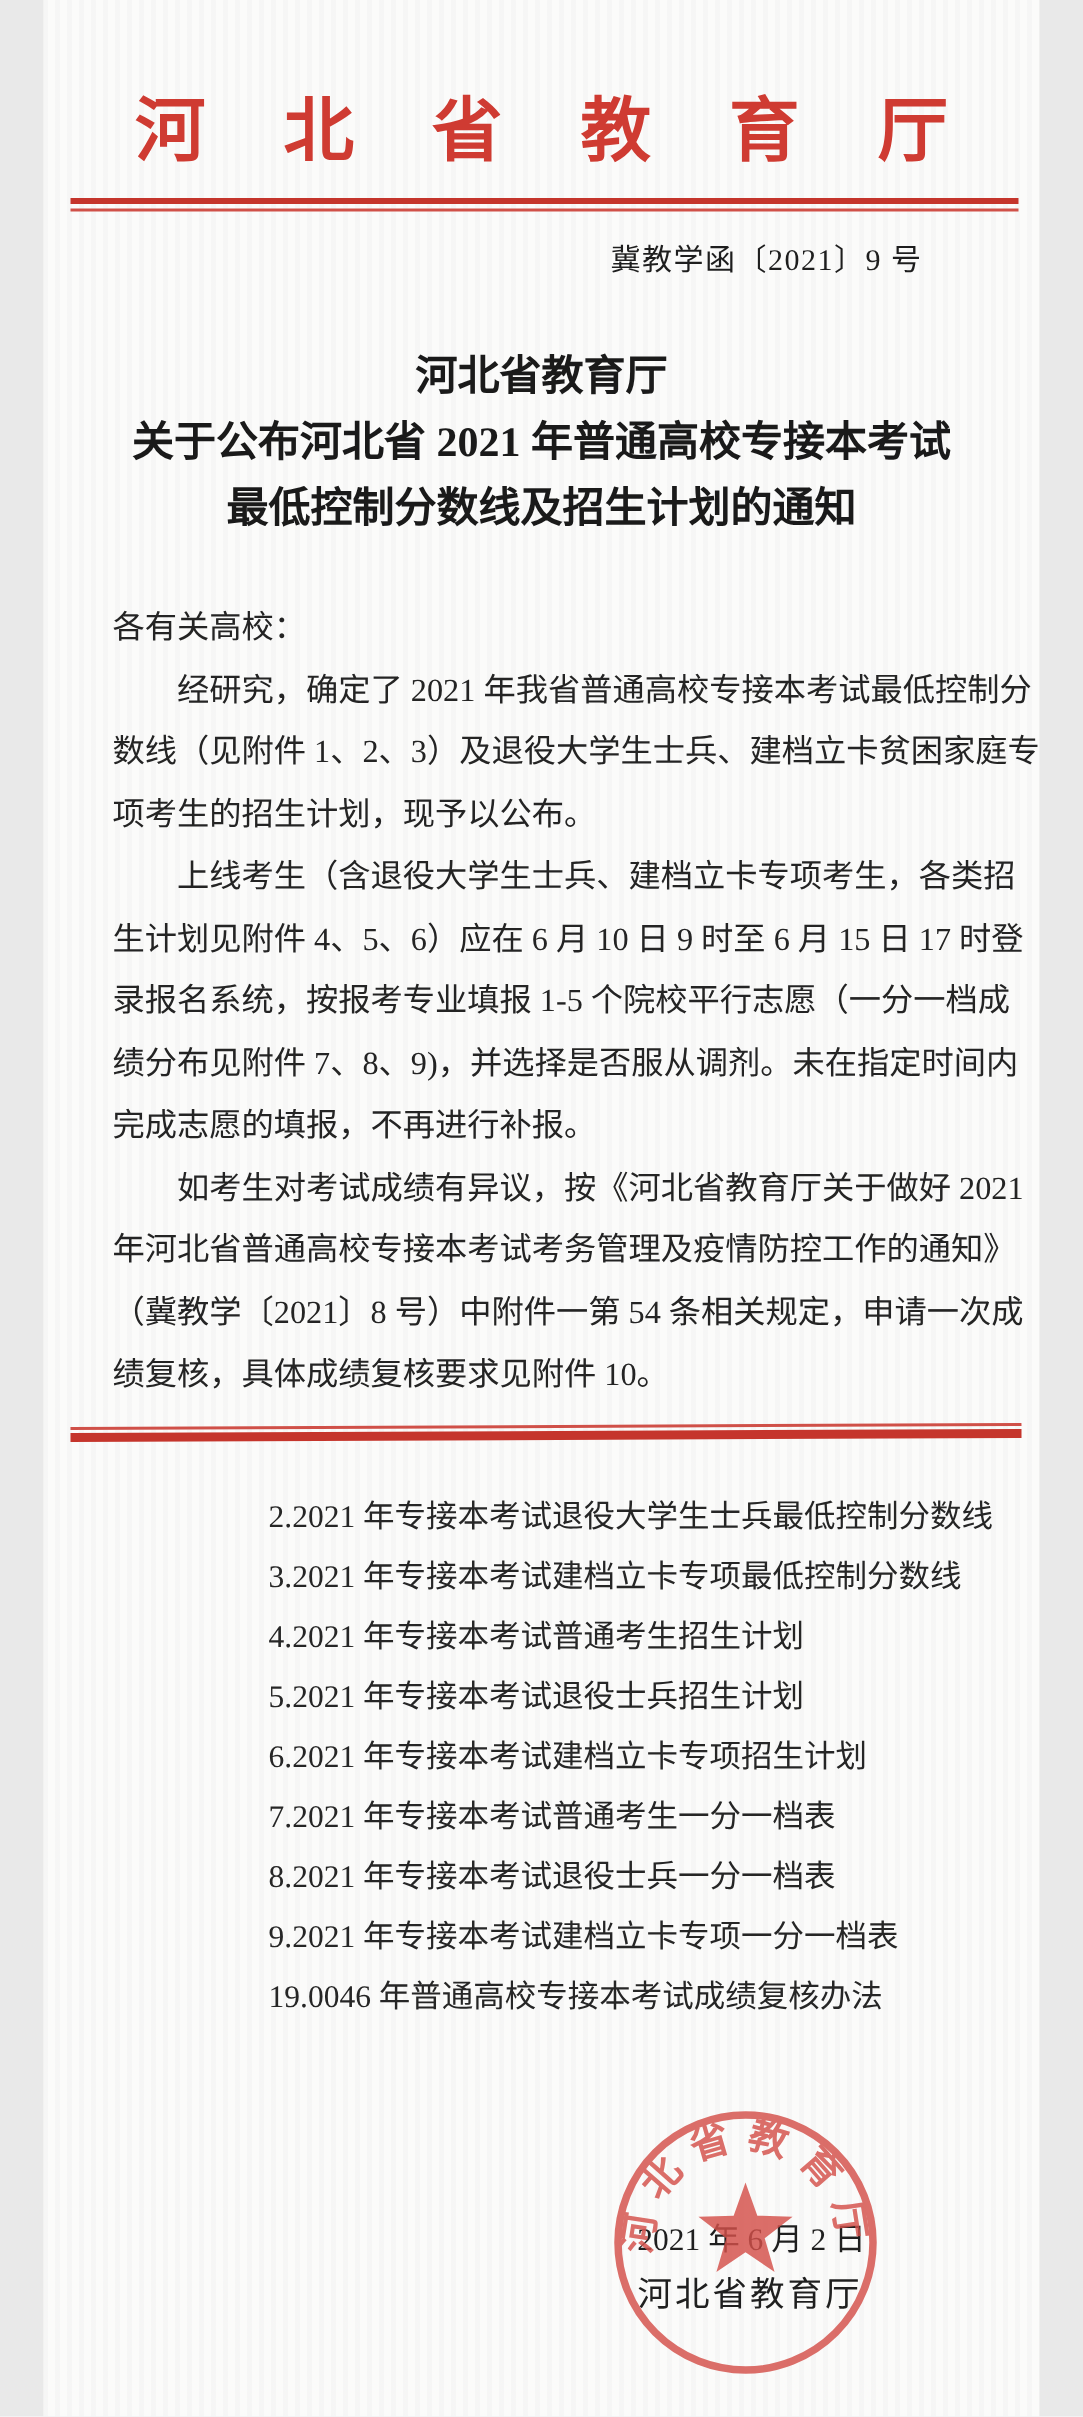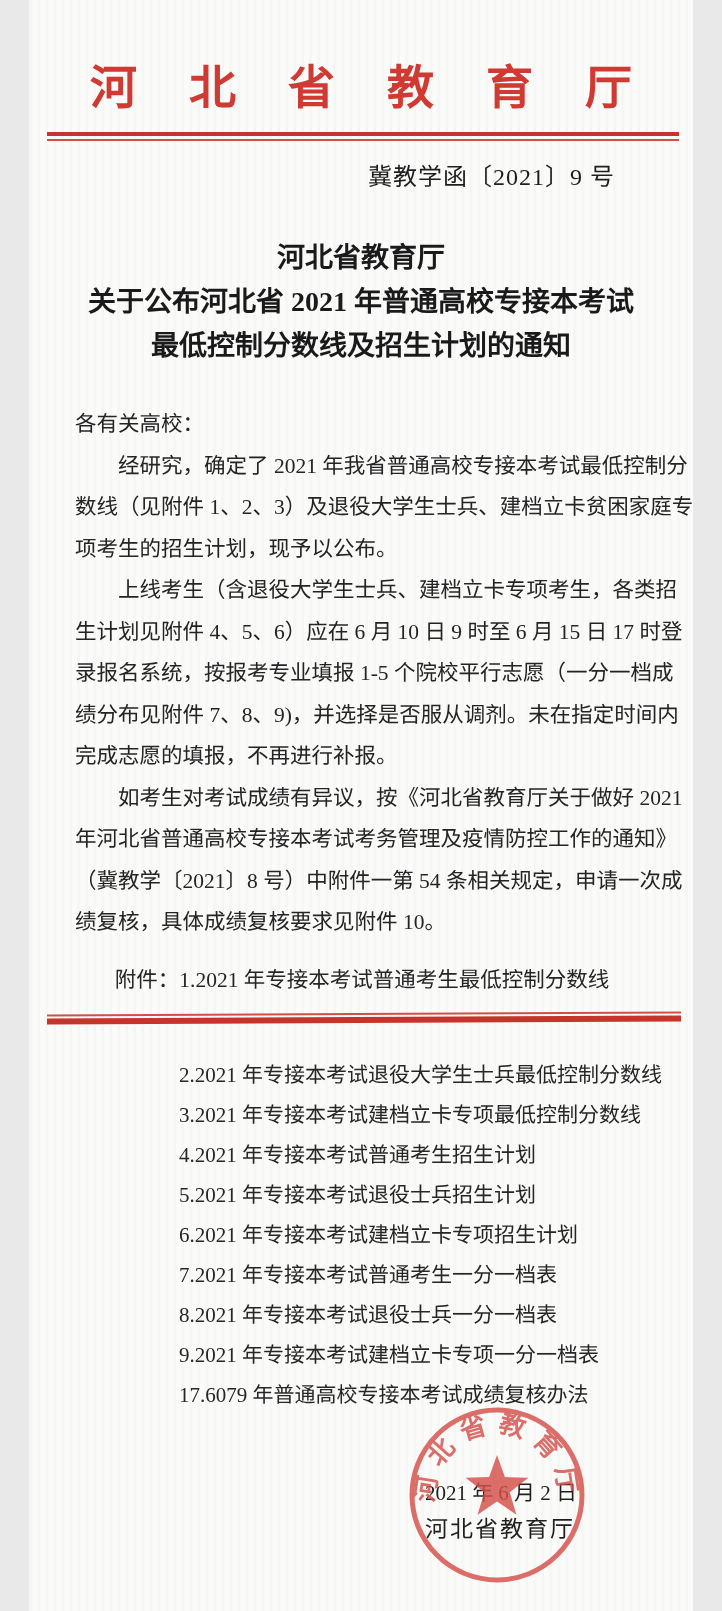--- a/index.html
+++ b/index.html
@@ -30,21 +30,21 @@
     line-height:56px;
     white-space:nowrap;
   }
   .rule-wrap{margin:16px 0 0 18px;width:632px;}
   .rule-thick{height:4px;background:#c5352c;}
   .rule-thin{height:2px;background:#d05048;margin-top:3px;}
   .doc-number{
     margin-top:16px;
     padding-right:78px;
     text-align:right;
-    font-size:24px;
+    font-size:20px;
     color:#1e1e1e;
     letter-spacing:1px;
   }
   
   .doc-title{
     margin-top:44px;
     text-align:center;
     font-weight:bold;
     font-size:28px;
     line-height:44px;
@@ -139,37 +139,36 @@
     <div class="line">录报名系统，按报考专业填报 1-5 个院校平行志愿（一分一档成</div>
     <div class="line">绩分布见附件 7、8、9)，并选择是否服从调剂。未在指定时间内</div>
     <div class="line">完成志愿的填报，不再进行补报。</div>
 
     <div class="line first">如考生对考试成绩有异议，按《河北省教育厅关于做好 2021</div>
     <div class="line">年河北省普通高校专接本考试考务管理及疫情防控工作的通知》</div>
     <div class="line">（冀教学〔2021〕8 号）中附件一第 54 条相关规定，申请一次成</div>
     <div class="line">绩复核，具体成绩复核要求见附件 10。</div>
   </div>
 
-  <div class="attach-intro">附件：1.2021 年专接本考试普通考生最低控制分数线</div>
 
   <div class="sep-wrap">
     <div class="sep-thin"></div>
     <div class="sep-thick"></div>
   </div>
 
   <ul class="attach-list">
     <li class="item">2.2021 年专接本考试退役大学生士兵最低控制分数线</li>
     <li class="item">3.2021 年专接本考试建档立卡专项最低控制分数线</li>
     <li class="item">4.2021 年专接本考试普通考生招生计划</li>
     <li class="item">5.2021 年专接本考试退役士兵招生计划</li>
     <li class="item">6.2021 年专接本考试建档立卡专项招生计划</li>
     <li class="item">7.2021 年专接本考试普通考生一分一档表</li>
     <li class="item">8.2021 年专接本考试退役士兵一分一档表</li>
     <li class="item">9.2021 年专接本考试建档立卡专项一分一档表</li>
-    <li class="item">17.6079 年普通高校专接本考试成绩复核办法</li>
+    <li class="item">19.0046 年普通高校专接本考试成绩复核办法</li>
   </ul>
 
   <svg class="seal" viewBox="0 0 190 190" xmlns="http://www.w3.org/2000/svg">
     <circle cx="95" cy="95" r="85" fill="none" stroke="#d4504a" stroke-width="5"></circle>
     <polygon points="95,55 102.9,77.1 126.4,77.8 107.8,92.2 114.4,114.7 95,101.5 75.6,114.7 82.2,92.2 63.6,77.8 87.1,77.1" fill="#d4504a"></polygon>
     <path id="seal-arc" d="M 33.9 105.8 A 62 62 0 1 1 156.1 105.8" fill="none"></path>
     <text font-size="26" font-weight="bold" fill="#d4504a" letter-spacing="9" font-family="Liberation Serif, DejaVu Serif, serif">
       <textPath href="#seal-arc" startOffset="50%" text-anchor="middle">河北省教育厅</textPath>
     </text>
   </svg>

